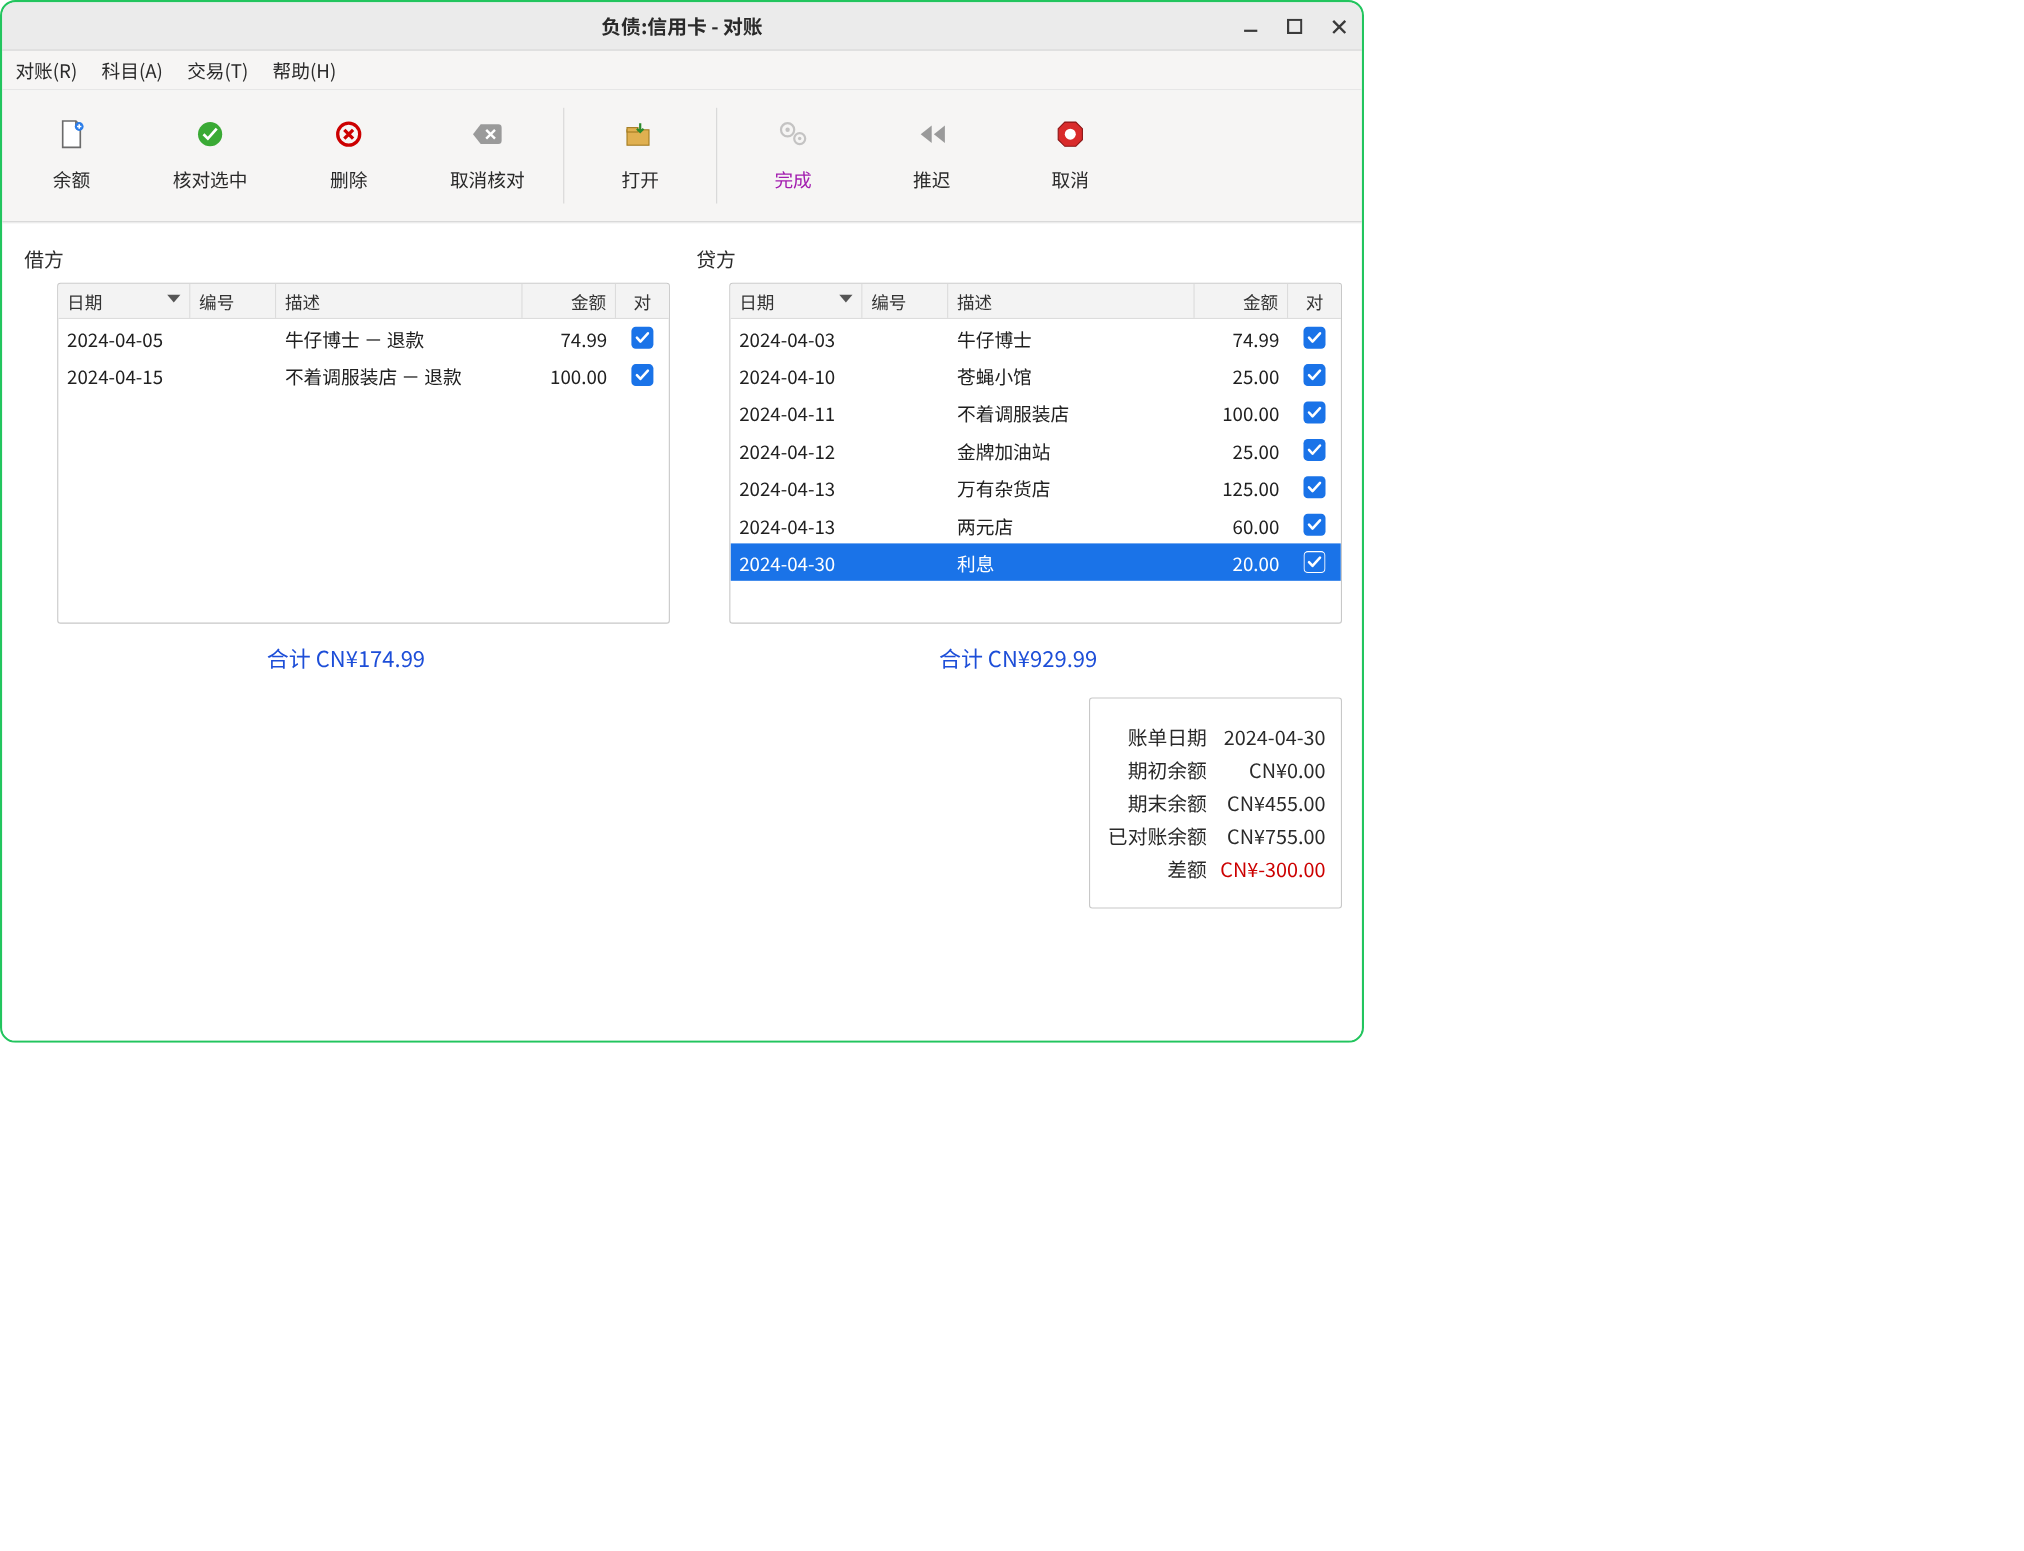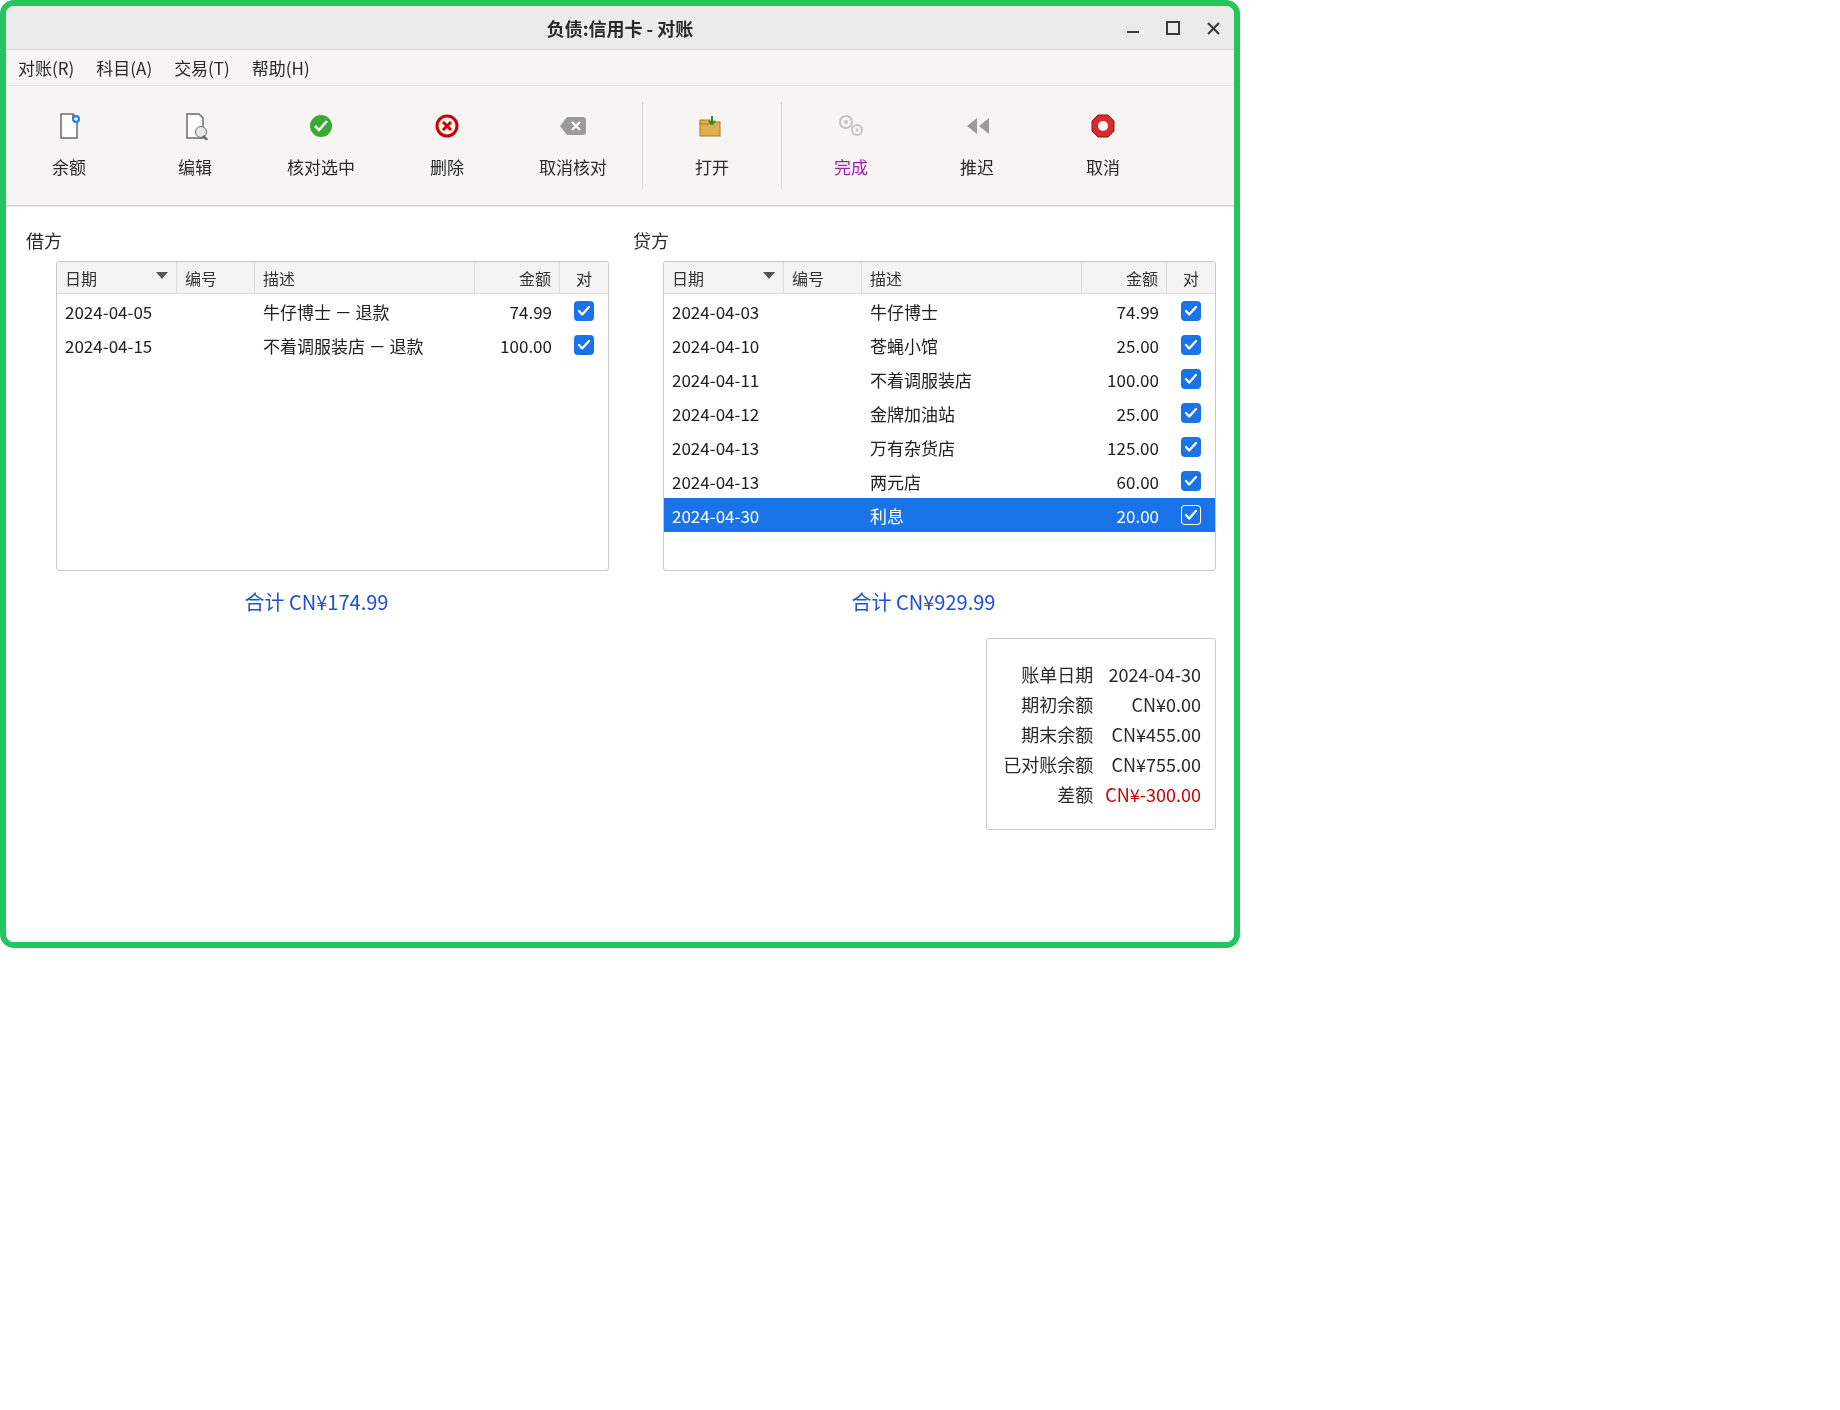--- a/index.html
+++ b/index.html
@@ -6,21 +6,21 @@
 body {
   font-family: "Noto Sans CJK SC", "Microsoft YaHei", sans-serif;
   background: #fff;
   width: 1240px;
   height: 948px;
   overflow: hidden;
 }
 .window {
   width: 1240px;
   height: 948px;
-  border: 6px solid #22c55e;
+  border: 2px solid #22c55e;
   border-radius: 14px;
   overflow: hidden;
   background: #f6f5f4;
   display: flex;
   flex-direction: column;
 }
 .titlebar {
   height: 44px;
   background: #ebebeb;
   display: flex;
@@ -257,30 +257,20 @@
             <path d="M5 2 h12 l4 4 v20 h-16 z" fill="#fff" stroke="#6b6b6b" stroke-width="1.5"></path>
             <path d="M17 2 v4 h4" fill="none" stroke="#6b6b6b" stroke-width="1.5"></path>
             <circle cx="20" cy="7" r="4" fill="#2b7de9"></circle>
             <path d="M20 5 v4 M18 7 h4" stroke="#fff" stroke-width="1.4"></path>
           </svg>
       </span>
       <span>余额</span>
     </div>
     <div class="tbtn">
       <span class="ticon">
-        <svg width="26" height="28" viewBox="0 0 26 28">
-            <path d="M5 2 h12 l4 4 v20 h-16 z" fill="#fff" stroke="#6b6b6b" stroke-width="1.5"></path>
-            <circle cx="19" cy="20" r="5.5" fill="#e8e8e8" stroke="#6b6b6b"></circle>
-            <rect x="22" y="23" width="6" height="2.5" transform="rotate(45 22 23)" fill="#6b6b6b"></rect>
-          </svg>
-      </span>
-      <span>编辑</span>
-    </div>
-    <div class="tbtn">
-      <span class="ticon">
         <svg width="26" height="26" viewBox="0 0 26 26">
             <circle cx="13" cy="13" r="11" fill="#3aaa35"></circle>
             <path d="M7 13 l4 4 l8 -9" stroke="#fff" stroke-width="2.5" fill="none"></path>
           </svg>
       </span>
       <span>核对选中</span>
     </div>
     <div class="tbtn">
       <span class="ticon">
         <svg width="26" height="26" viewBox="0 0 26 26">

